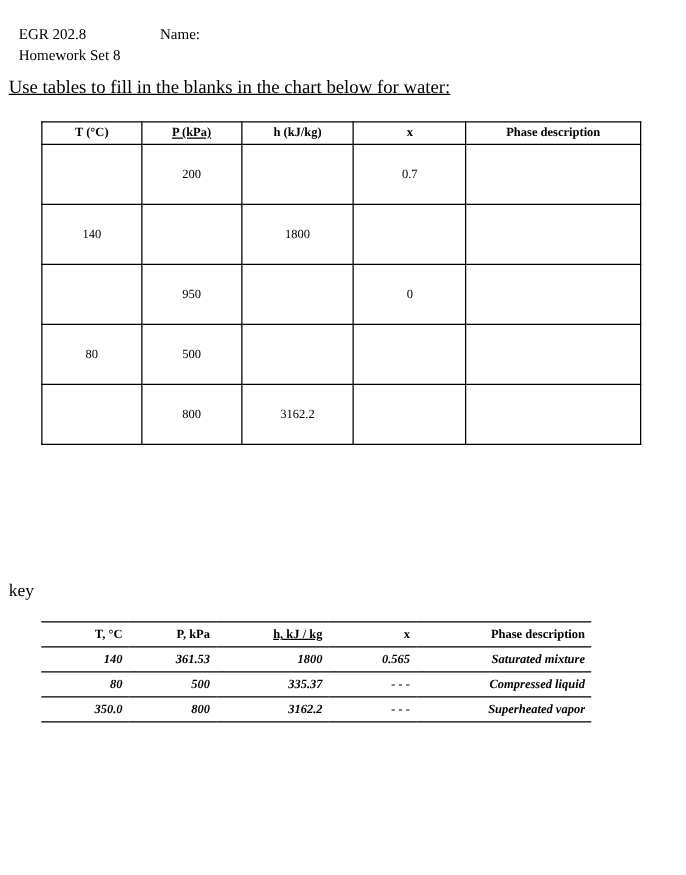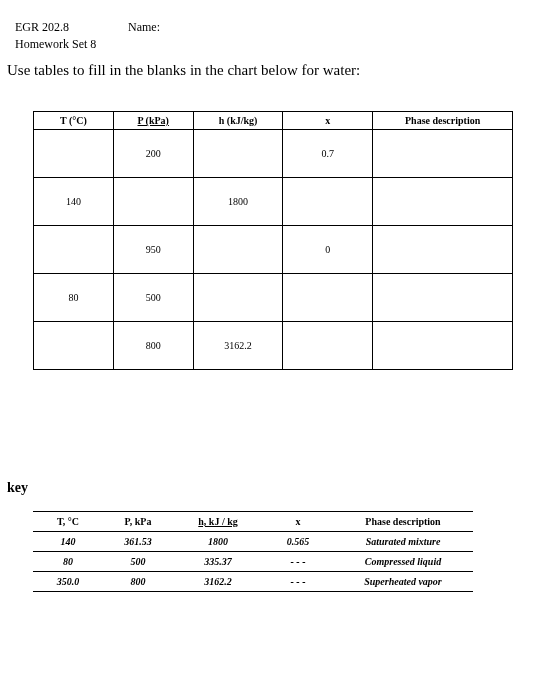--- a/index.html
+++ b/index.html
@@ -18,21 +18,22 @@
     .header-line {
       font-size: 12px;
       margin-bottom: 2px;
     }
     .course {
       display: inline-block;
       width: 110px;
     }
     .instr {
       font-size: 15px;
-      margin: 10px 0 32px -8px;
+      margin: 10px 0 18px -8px;
+      text-decoration: underline;
     }
     table {
       border-collapse: collapse;
       width: 100%;
     }
     .blank-table {
       margin-left: 18px;
       margin-right: 1px;
       width: 480px;
     }
@@ -54,32 +55,31 @@
     .blank-table .col-P { width: 80px; text-decoration: underline; }
     .blank-table .col-h { width: 90px; }
     .blank-table .col-x { width: 90px; }
     .blank-table .col-phase { width: 140px; }
 
     .key-label {
       font-size: 14px;
       margin-top: 110px;
       margin-bottom: 15px;
       margin-left: -8px;
-      font-weight: bold;
     }
 
     .key-table {
       margin-left: 18px;
       width: 440px;
     }
     .key-table th, .key-table td {
       border-top: 1px solid #000;
       border-bottom: 1px solid #000;
       font-size: 10px;
-      text-align: center;
+      text-align: right;
       padding: 3px 5px;
       vertical-align: middle;
       height: 20px;
     }
     .key-table th {
       font-weight: bold;
     }
     .key-table td {
       font-style: italic;
       font-weight: bold;

